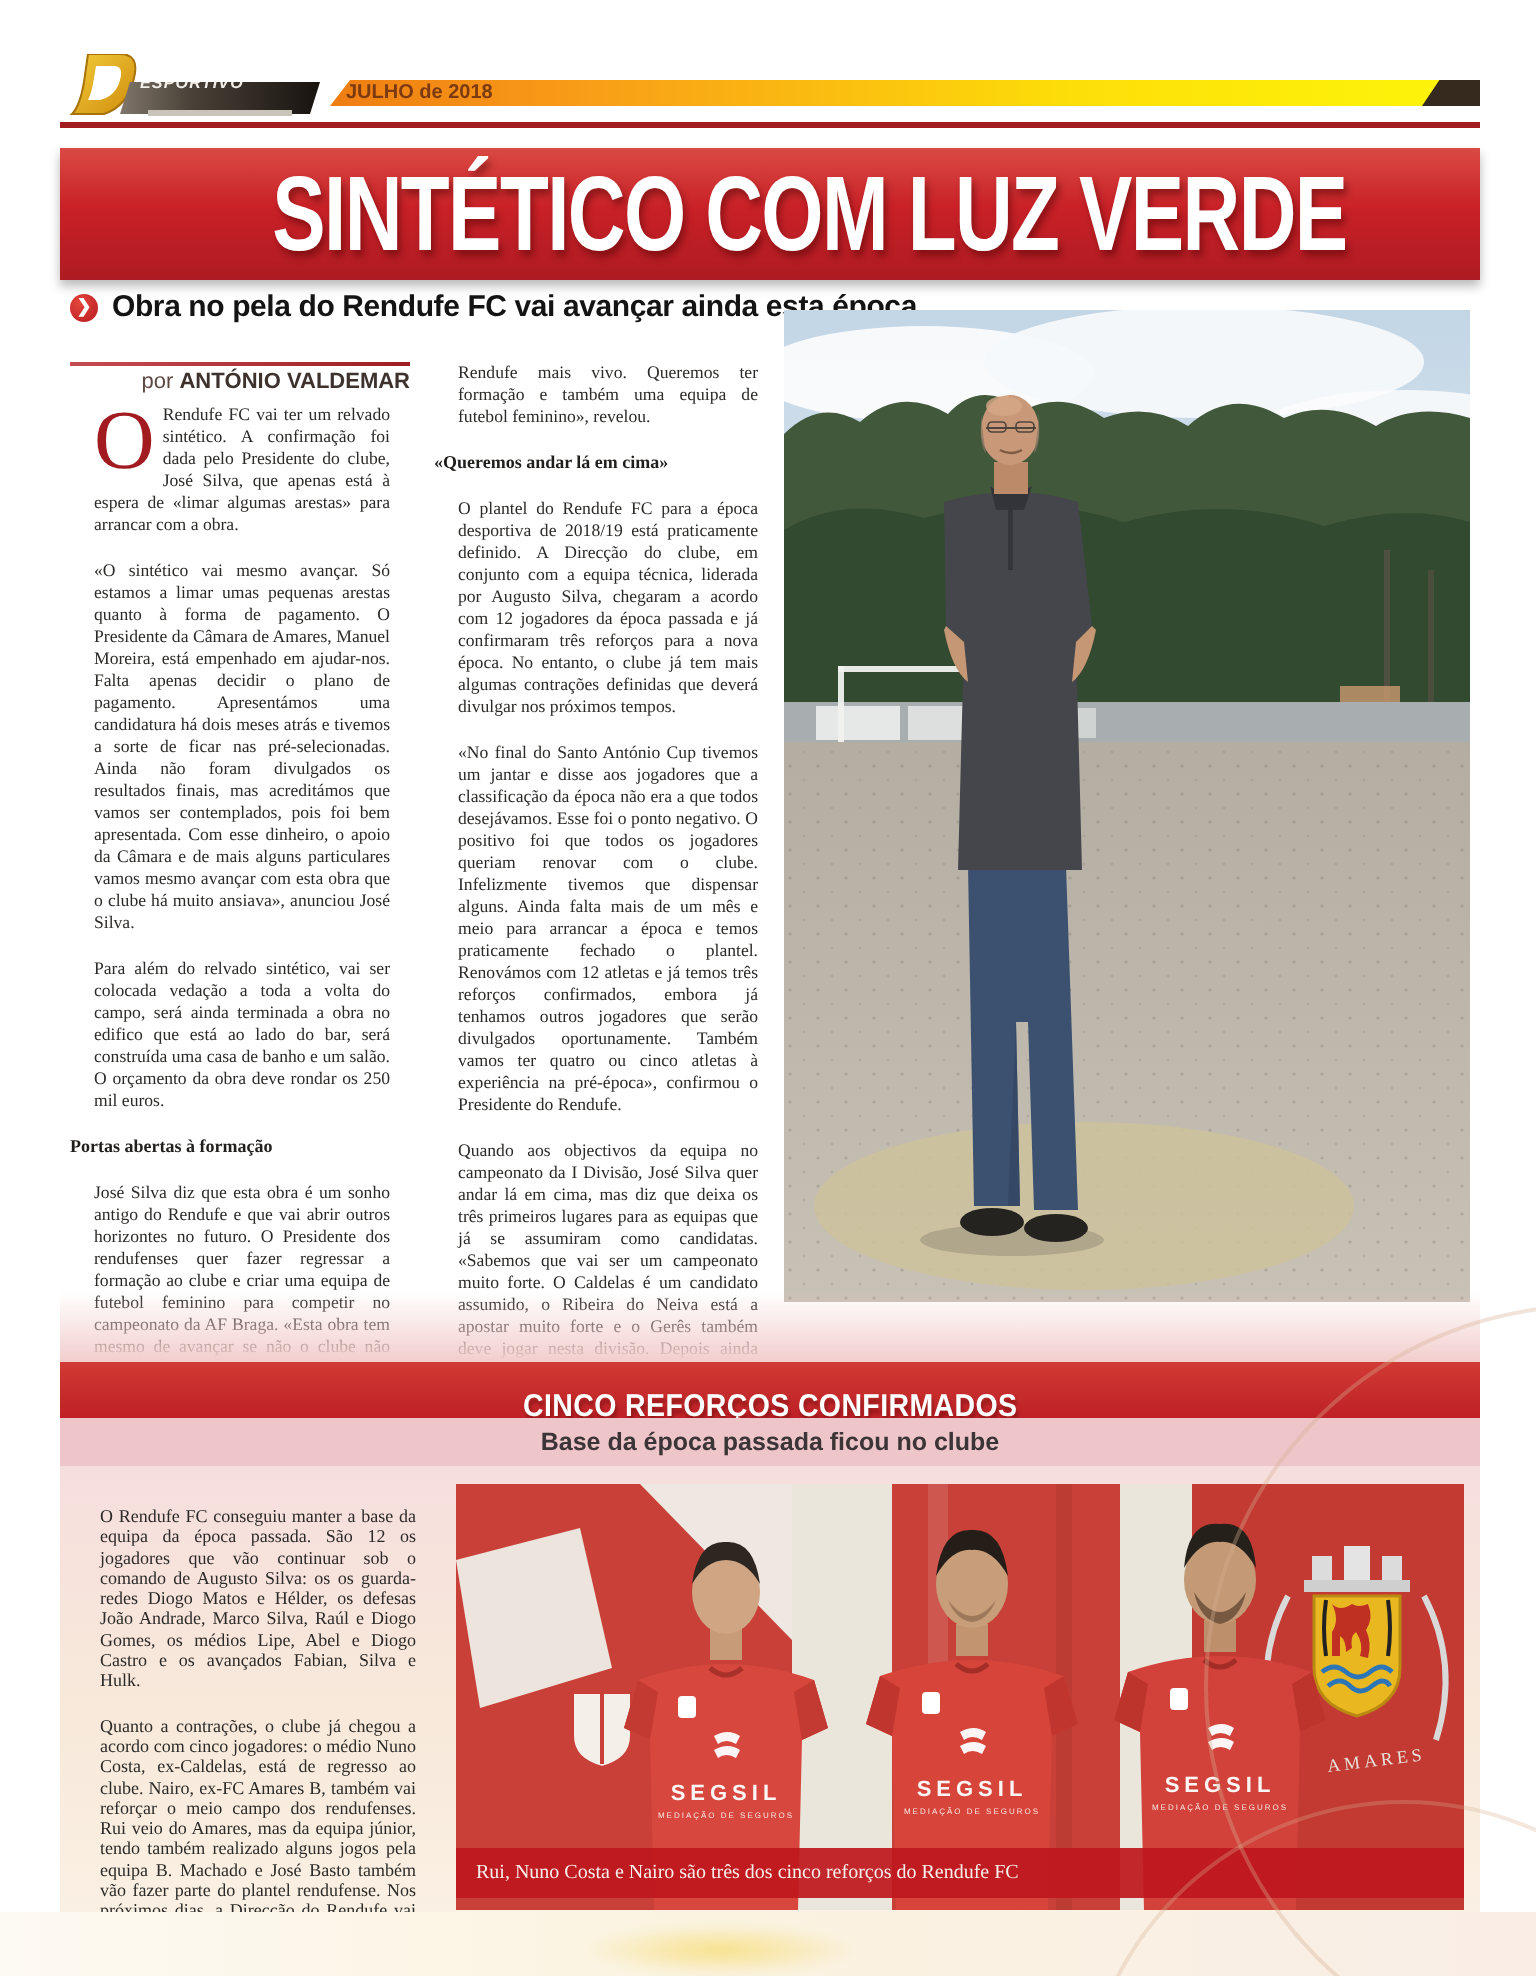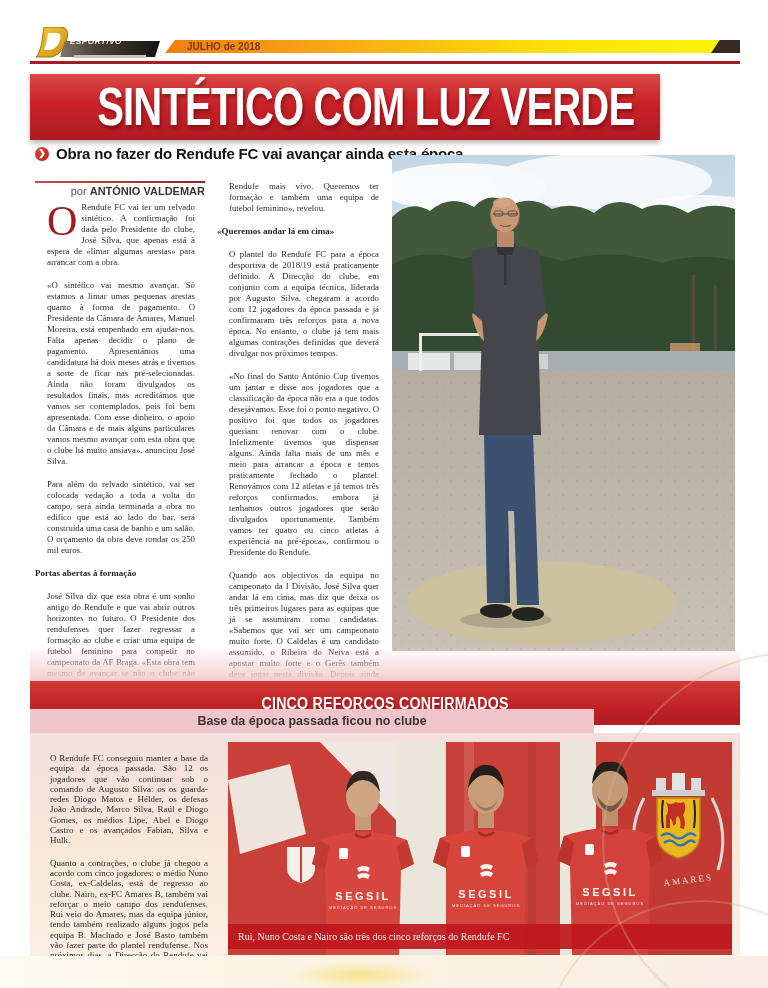--- a/index.html
+++ b/index.html
@@ -13,28 +13,28 @@
     clip-path:polygon(5% 0,100% 0,95% 100%,0 100%);
     display:flex;align-items:center;justify-content:space-between;padding:0 8px 16px 10px;box-sizing:border-box;}
   .brand-name{font-family:"Liberation Sans",sans-serif;font-style:italic;font-weight:bold;
     font-size:8px;color:#f2efe9;letter-spacing:.6px;}
   .brand-page{font-family:"Liberation Sans",sans-serif;font-weight:bold;font-size:10px;color:#f6a41f;margin-left:41px;}
   .brand-sub{left:74px;top:55px;width:72px;height:3px;background:#c9c3b9;}
   .date-bar{left:165px;top:40px;width:575px;height:13px;
     background:linear-gradient(90deg,#ef7d12 0%,#f89d18 22%,#fddf08 65%,#fdf60a 100%);
     clip-path:polygon(10px 0,100% 0,100% 100%,0 100%);
     display:flex;align-items:center;}
-  .date-text{font-family:"Liberation Sans",sans-serif;font-weight:bold;font-size:10px;color:#7c3a12;margin-left:22px;}
+  .date-text{font-family:"Liberation Sans",sans-serif;font-weight:bold;font-size:10px;color:#7c3a12;margin-left:8px;}
   .date-cap{left:711px;top:40px;width:29px;height:13px;background:#352a1d;
     clip-path:polygon(30% 0,100% 0,100% 100%,0 100%);}
   .red-rule{left:30px;top:61px;width:710px;height:3px;background:#a31d21;}
   
-  .headline-banner{left:30px;top:74px;width:630px;height:66px;
+  .headline-banner{left:30px;top:74px;width:710px;height:66px;
     background:linear-gradient(180deg,#da4a44 0%,#c92127 45%,#ae1b22 100%);
-    box-shadow:0 3px 5px rgba(0,0,0,.28);display:flex;align-items:center;justify-content:flex-start;}
+    box-shadow:0 3px 5px rgba(0,0,0,.28);display:flex;align-items:center;justify-content:flex-end;}
   .headline{font-family:"Liberation Sans",sans-serif;font-weight:bold;font-size:50px;color:#fff;
     letter-spacing:-1px;transform:scale(.8,1.06);white-space:nowrap;
     text-shadow:2px 3px 4px rgba(70,0,0,.45);}
   .standfirst{left:35px;top:145px;display:flex;align-items:center;gap:7px;}
   .bullet{width:14px;height:14px;border-radius:50%;background:radial-gradient(circle at 35% 30%,#e5463c,#b61b20);
     color:#fff;font-family:"Liberation Sans",sans-serif;font-size:9px;font-weight:bold;
     display:flex;align-items:center;justify-content:center;line-height:1;}
   .standfirst-text{font-family:"Liberation Sans",sans-serif;font-weight:bold;font-size:15px;color:#141414;letter-spacing:-.2px;}
   .byline{left:35px;top:185px;width:170px;text-align:right;font-family:"Liberation Sans",sans-serif;
     font-size:11px;color:#5d4a44;}
@@ -51,21 +51,21 @@
   
   .main-photo{left:392px;top:155px;width:343px;height:496px;margin:0;}
   
   .fade-strip{left:30px;top:646px;width:710px;height:35px;
     background:linear-gradient(180deg,rgba(247,226,224,0) 0%,#f2cecd 100%);}
   .banner2{left:30px;top:681px;width:710px;height:44px;
     background:linear-gradient(180deg,#d13a34 0%,#bd1e25 70%,#b01b21 100%);
     display:flex;align-items:center;justify-content:center;}
   .banner2-text{font-family:"Liberation Sans",sans-serif;font-weight:bold;font-size:15px;color:#fff;
     letter-spacing:.2px;transform:scale(.95,1.05);text-shadow:1px 2px 2px rgba(70,0,0,.4);}
-  .subtitle2{left:30px;top:709px;width:564px;height:24px;background:#eec5c8;
+  .subtitle2{left:30px;top:709px;width:710px;height:24px;background:#eec5c8;
     display:flex;align-items:center;justify-content:center;
     font-family:"Liberation Sans",sans-serif;font-weight:bold;font-size:12.5px;color:#3b3537;}
   .section2-bg{left:30px;top:733px;width:710px;height:224px;
     background:linear-gradient(180deg,#f6dedd 0%,#f8e9da 55%,#faf0e3 100%);}
   .col3{left:38px;top:741px;width:182px;font-size:9px;line-height:10.3px;}
   .players-photo{left:228px;top:742px;width:504px;height:213px;margin:0;}
   .caption-strip{left:0;bottom:6px;width:504px;height:25px;background:rgba(190,24,30,.93);
     display:flex;align-items:center;box-sizing:border-box;padding-left:10px;
     font-size:10px;color:#f6eeea;}
   .bottom-band2{left:0;top:956px;width:768px;height:32px;
@@ -100,21 +100,21 @@
     <span class="date-text">JULHO de 2018</span>
   </div>
   <div class="abs date-cap"></div>
   <div class="abs red-rule"></div>
 
   <div class="abs headline-banner">
     <span class="headline">SINTÉTICO COM LUZ VERDE</span>
   </div>
   <div class="abs standfirst">
     <span class="bullet">❯</span>
-    <span class="standfirst-text">Obra no fazer do Rendufe FC vai avançar ainda esta época</span>
+    <span class="standfirst-text">Obra no pela do Rendufe FC vai avançar ainda esta época</span>
   </div>
   <div class="abs byline"><span>por </span><b>ANTÓNIO VALDEMAR</b></div>
   <div class="abs byline-rule"></div>
 
   <div class="abs col col1">
     <p><span class="dropcap">O</span><span>Rendufe FC vai ter um relvado sintético. A confirmação foi dada pelo Presidente do clube, José Silva, que apenas está à espera de «limar algumas arestas» para arrancar com a obra.</span></p>
     <p>«O sintético vai mesmo avançar. Só estamos a limar umas pequenas arestas quanto à forma de pagamento. O Presidente da Câmara de Amares, Manuel Moreira, está empenhado em ajudar-nos. Falta apenas decidir o plano de pagamento. Apresentámos uma candidatura há dois meses atrás e tivemos a sorte de ficar nas pré-selecionadas. Ainda não foram divulgados os resultados finais, mas acreditámos que vamos ser contemplados, pois foi bem apresentada. Com esse dinheiro, o apoio da Câmara e de mais alguns particulares vamos mesmo avançar com esta obra que o clube há muito ansiava», anunciou José Silva.</p>
     <p>Para além do relvado sintético, vai ser colocada vedação a toda a volta do campo, será ainda terminada a obra no edifico que está ao lado do bar, será construída uma casa de banho e um salão. O orçamento da obra deve rondar os 250 mil euros.</p>
     <h4>Portas abertas à formação</h4>
     <p>José Silva diz que esta obra é um sonho antigo do Rendufe e que vai abrir outros horizontes no futuro. O Presidente dos rendufenses quer fazer regressar a formação ao clube e criar uma equipa de futebol feminino para competir no campeonato da AF Braga. «Esta obra tem mesmo de avançar se não o clube não tem pernas para andar. Não quero voltar a jogar no pelado. A equipa sénior é fundamental, mas investimos muito dinheiro que não trás retorno. Quero o</p>

